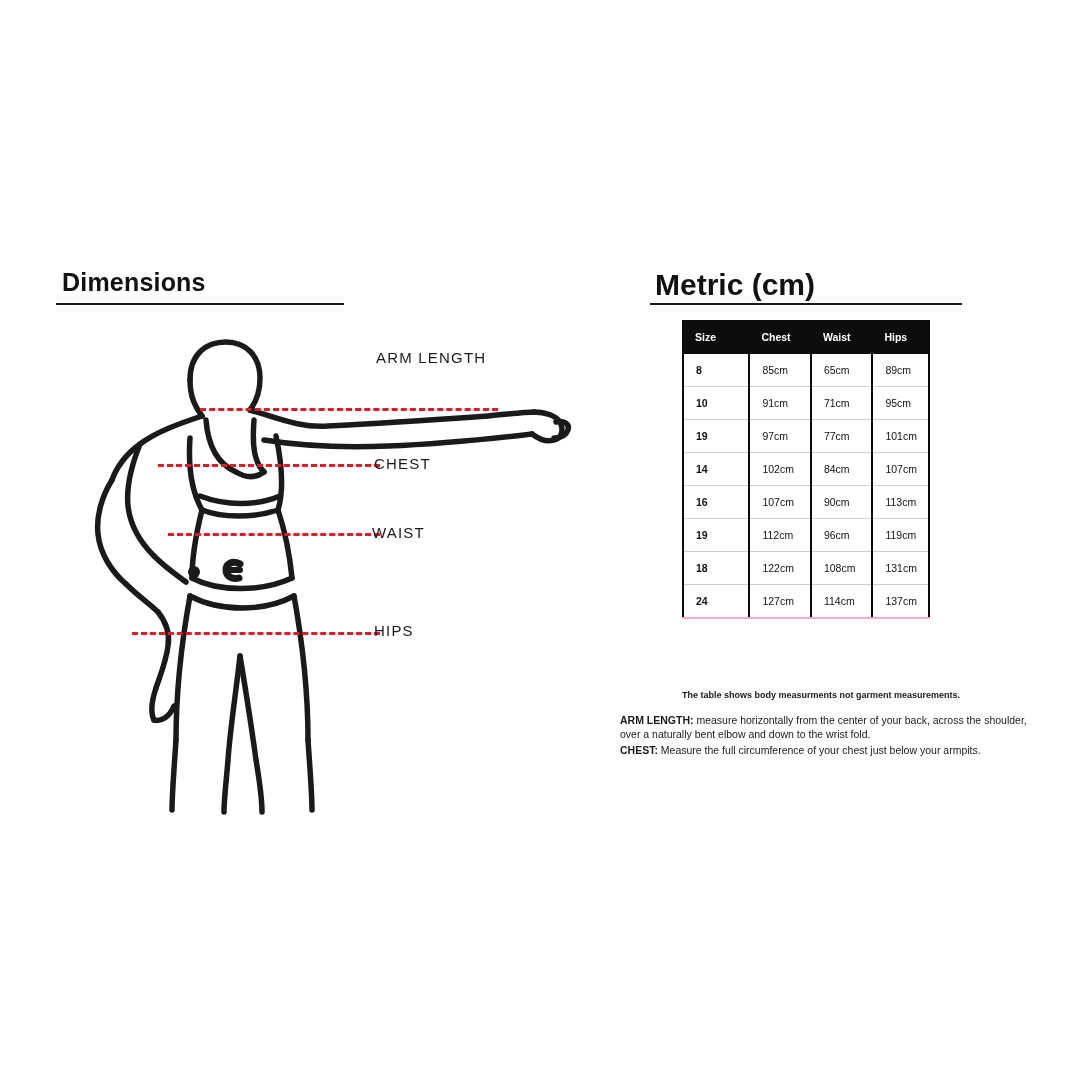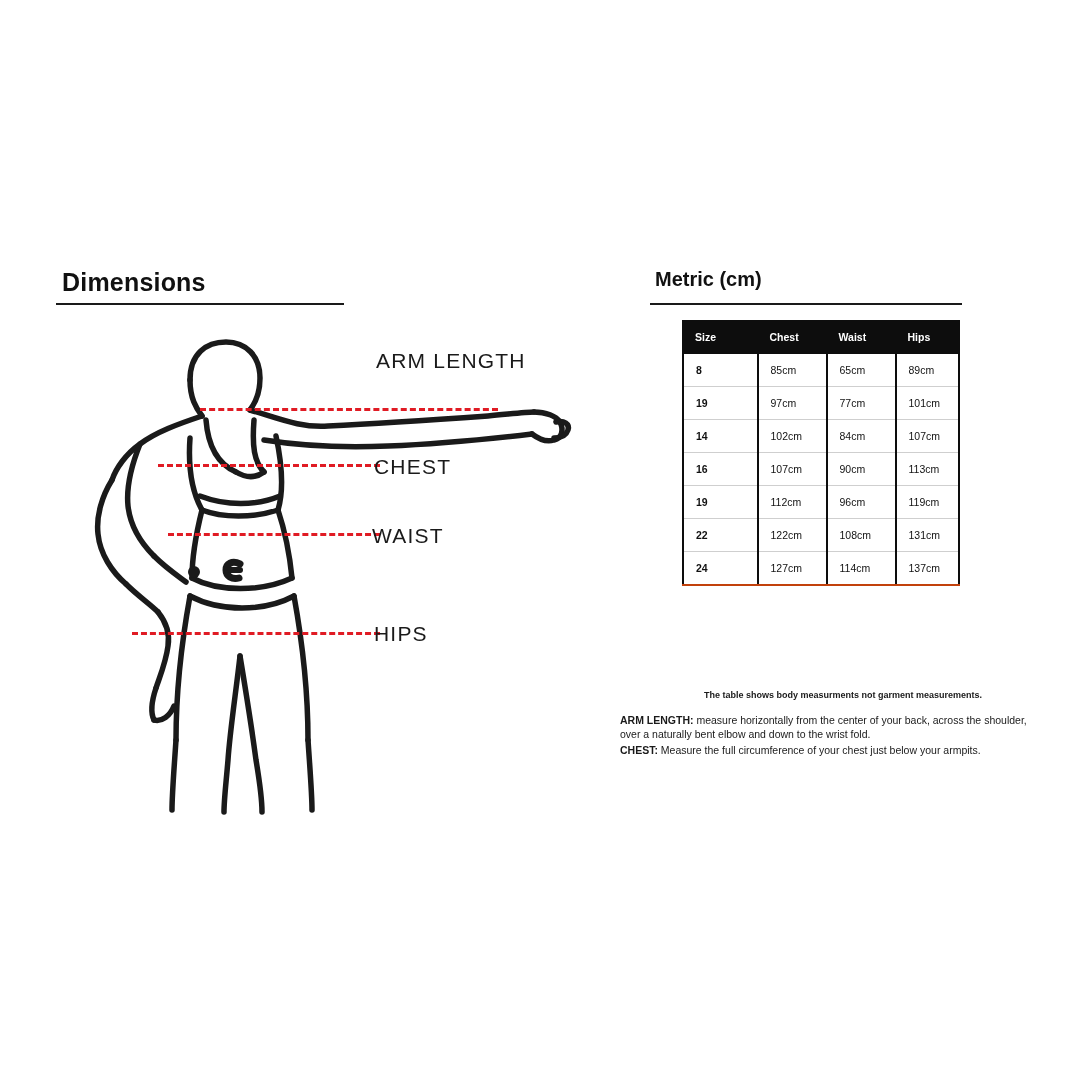--- a/index.html
+++ b/index.html
@@ -51,58 +51,58 @@
   }
 
   
   .measure-line {
     position: absolute;
     height: 0;
     border-top: 3px dashed #e01b24;
   }
   .measure-label {
     position: absolute;
-    font-size: 21px;
+    font-size: 15px;
     font-weight: 500;
     letter-spacing: 1.2px;
     color: #1a1a1a;
     white-space: nowrap;
   }
 
   
   #right-panel {
     position: absolute;
     left: 620px;
     top: 0;
     width: 460px;
     height: 1080px;
   }
   #metric-title {
     position: absolute;
     left: 35px;
     top: 268px;
-    font-size: 20px;
+    font-size: 30px;
     font-weight: bold;
     color: #111;
     text-align: center;
   }
   #metric-rule {
     position: absolute;
     left: 30px;
     top: 303px;
     width: 312px;
     height: 2px;
     background: #1a1a1a;
   }
 
   #size-table {
     position: absolute;
     left: 62px;
     top: 320px;
-    width: 278px;
+    width: 248px;
     border-collapse: collapse;
     background: #0d0d0d;
     table-layout: fixed;
   }
   #size-table th {
     color: #ffffff;
     font-size: 10.5px;
     font-weight: bold;
     text-align: left;
     padding: 11px 0 11px 12px;
@@ -118,33 +118,33 @@
     border-left: 2px solid #0d0d0d;
   }
   #size-table td:first-child {
     font-weight: bold;
     border-left: 2px solid #0d0d0d;
   }
   #size-table td:last-child {
     border-right: 2px solid #0d0d0d;
   }
   #size-table tr:last-child td {
-    border-bottom: 2px solid #c2410c;
+    border-bottom: 2px solid #f9a8d4;
   }
   #size-table col.c1 { width: 27%; }
   #size-table col.c2 { width: 25%; }
   #size-table col.c3 { width: 25%; }
   #size-table col.c4 { width: 23%; }
 
   #table-note {
     position: absolute;
     left: 62px;
     top: 690px;
     width: 300px;
-    text-align: right;
+    text-align: left;
     font-size: 9px;
     font-weight: bold;
     color: #1a1a1a;
   }
 
   .note-block {
     position: absolute;
     left: 0px;
     width: 420px;
     font-size: 10.5px;
@@ -252,20 +252,26 @@
       </tr>
     </thead>
     <tbody>
       <tr>
         <td>8</td>
         <td>85cm</td>
         <td>65cm</td>
         <td>89cm</td>
       </tr>
       <tr>
+        <td>10</td>
+        <td>91cm</td>
+        <td>71cm</td>
+        <td>95cm</td>
+      </tr>
+      <tr>
         <td>19</td>
         <td>97cm</td>
         <td>77cm</td>
         <td>101cm</td>
       </tr>
       <tr>
         <td>14</td>
         <td>102cm</td>
         <td>84cm</td>
         <td>107cm</td>
@@ -276,21 +282,21 @@
         <td>90cm</td>
         <td>113cm</td>
       </tr>
       <tr>
         <td>19</td>
         <td>112cm</td>
         <td>96cm</td>
         <td>119cm</td>
       </tr>
       <tr>
-        <td>22</td>
+        <td>18</td>
         <td>122cm</td>
         <td>108cm</td>
         <td>131cm</td>
       </tr>
       <tr>
         <td>24</td>
         <td>127cm</td>
         <td>114cm</td>
         <td>137cm</td>
       </tr>

